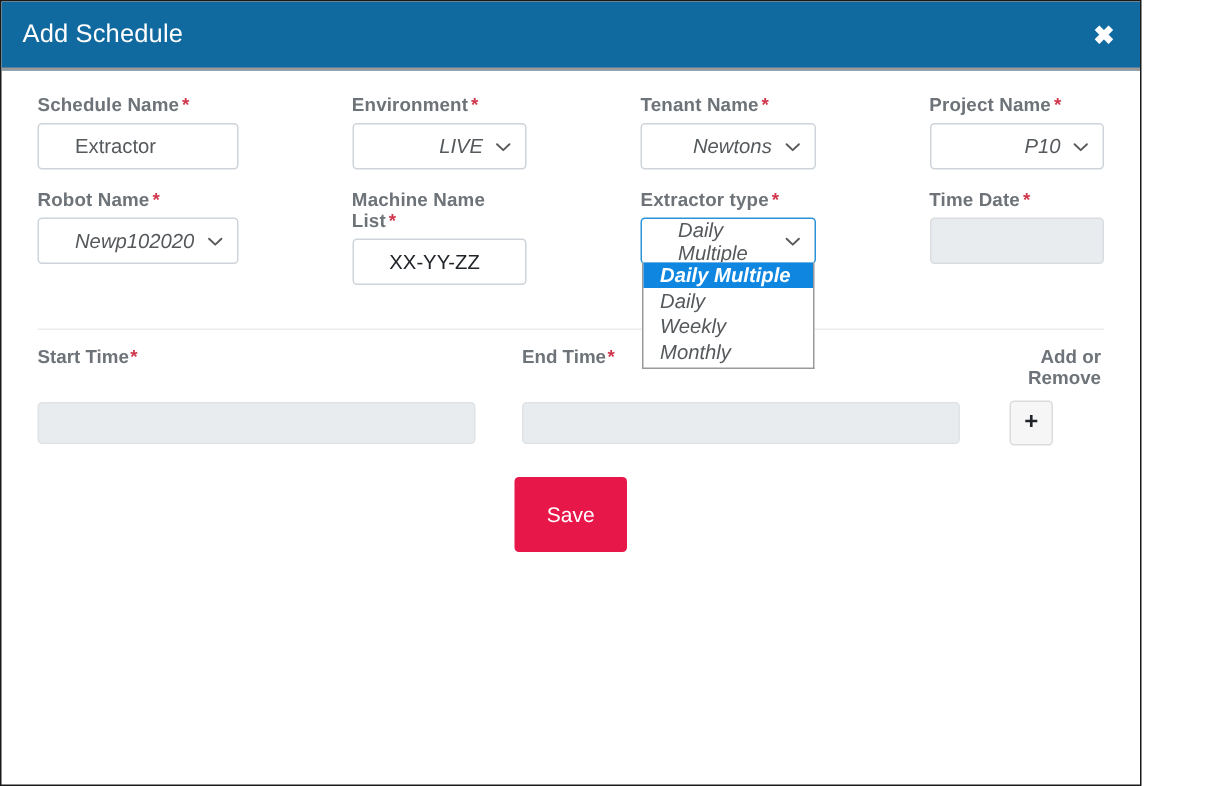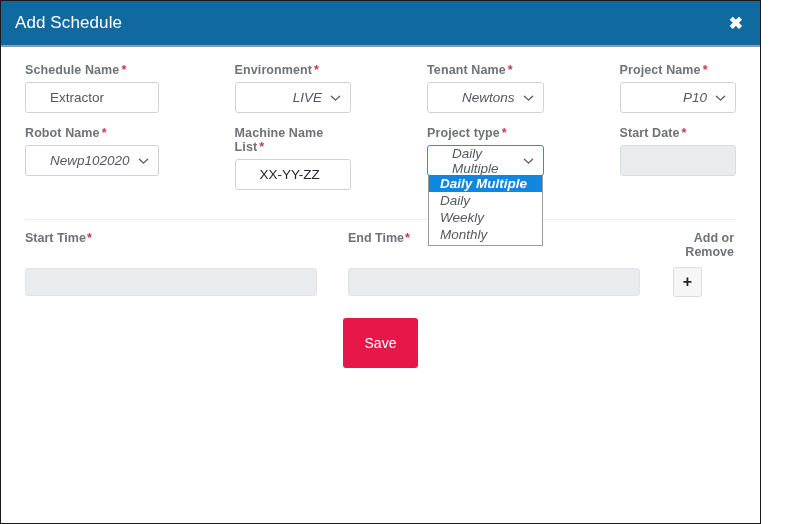--- a/index.html
+++ b/index.html
@@ -305,41 +305,41 @@
 
       <div class="field">
         <label class="field-label">
           <span>Machine Name List</span><span class="req">*</span>
         </label>
         <div class="input dark-value" placeholder="">XX-YY-ZZ</div>
       </div>
 
       <div class="field">
         <label class="field-label">
-          <span>Project type</span><span class="req">*</span>
+          <span>Extractor type</span><span class="req">*</span>
         </label>
         <div class="select open">
           <span>Daily Multiple</span>
           <span class="chev">
             <svg viewBox="0 0 12 12" width="11" height="11">
                 <path d="M1.5 4 L6 8.3 L10.5 4" fill="none" stroke="#5a5a5a" stroke-width="1.4" stroke-linecap="round" stroke-linejoin="round"></path>
               </svg>
           </span>
           <div class="dropdown">
             <div class="dd-item selected">Daily Multiple</div>
             <div class="dd-item">Daily</div>
             <div class="dd-item">Weekly</div>
             <div class="dd-item">Monthly</div>
           </div>
         </div>
       </div>
 
       <div class="field">
         <label class="field-label">
-          <span>Start Date</span><span class="req">*</span>
+          <span>Time Date</span><span class="req">*</span>
         </label>
         <div class="input disabled" placeholder=""></div>
       </div>
 
     </div>
 
     <div class="times">
       <div class="times-head">
         <div class="th">
           <span>Start Time</span><span class="req tight">*</span>

